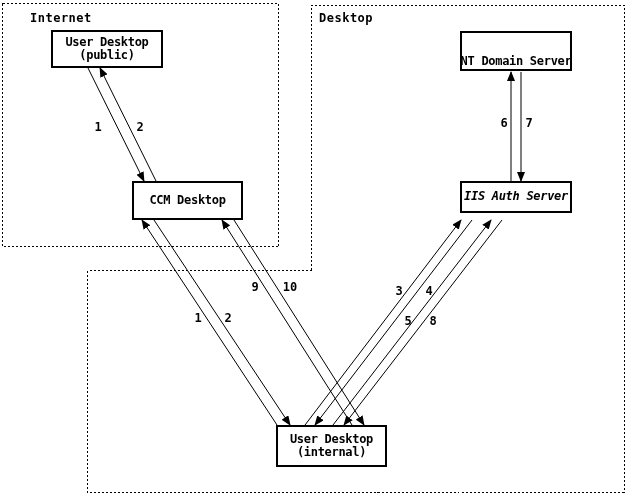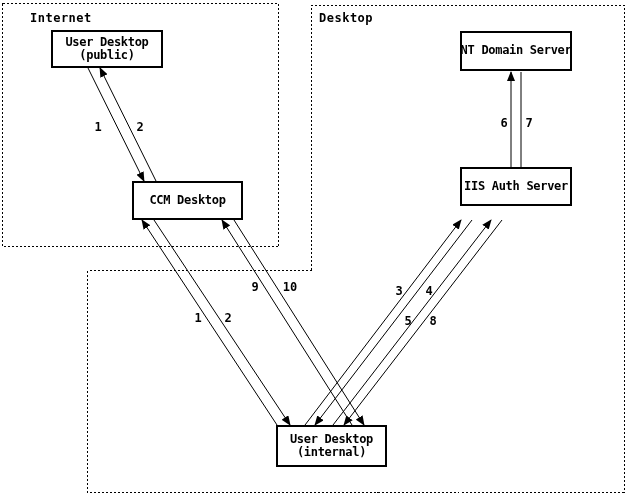--- a/index.html
+++ b/index.html
@@ -72,24 +72,24 @@
   <span class="region-label" style="left:319px;top:11px;">Desktop</span>
 
   <div id="nodes">
       <div class="node" style="left: 51px; top: 30px; width: 112px; height: 38px;">
         <span class="node-title">User Desktop</span>
         <span class="node-subtitle">(public)</span>
       </div>
       <div class="node" style="left: 132px; top: 181px; width: 111px; height: 39px;">
         <span class="node-title">CCM Desktop</span>
       </div>
-      <div class="node" style="left: 460px; top: 31px; width: 112px; height: 40px;">
+      <div class="node" style="left: 460px; top: 31px; width: 112px; height: 40px; justify-content: flex-end;">
         <span class="node-title">NT Domain Server</span>
       </div>
-      <div class="node" style="left: 460px; top: 167px; width: 112px; height: 39px;">
+      <div class="node" style="left: 460px; top: 181px; width: 112px; height: 32px; font-style: italic;">
         <span class="node-title">IIS Auth Server</span>
       </div>
       <div class="node" style="left: 276px; top: 425px; width: 111px; height: 42px;">
         <span class="node-title">User Desktop</span>
         <span class="node-subtitle">(internal)</span>
       </div>
     </div>
 
 </div>
 

